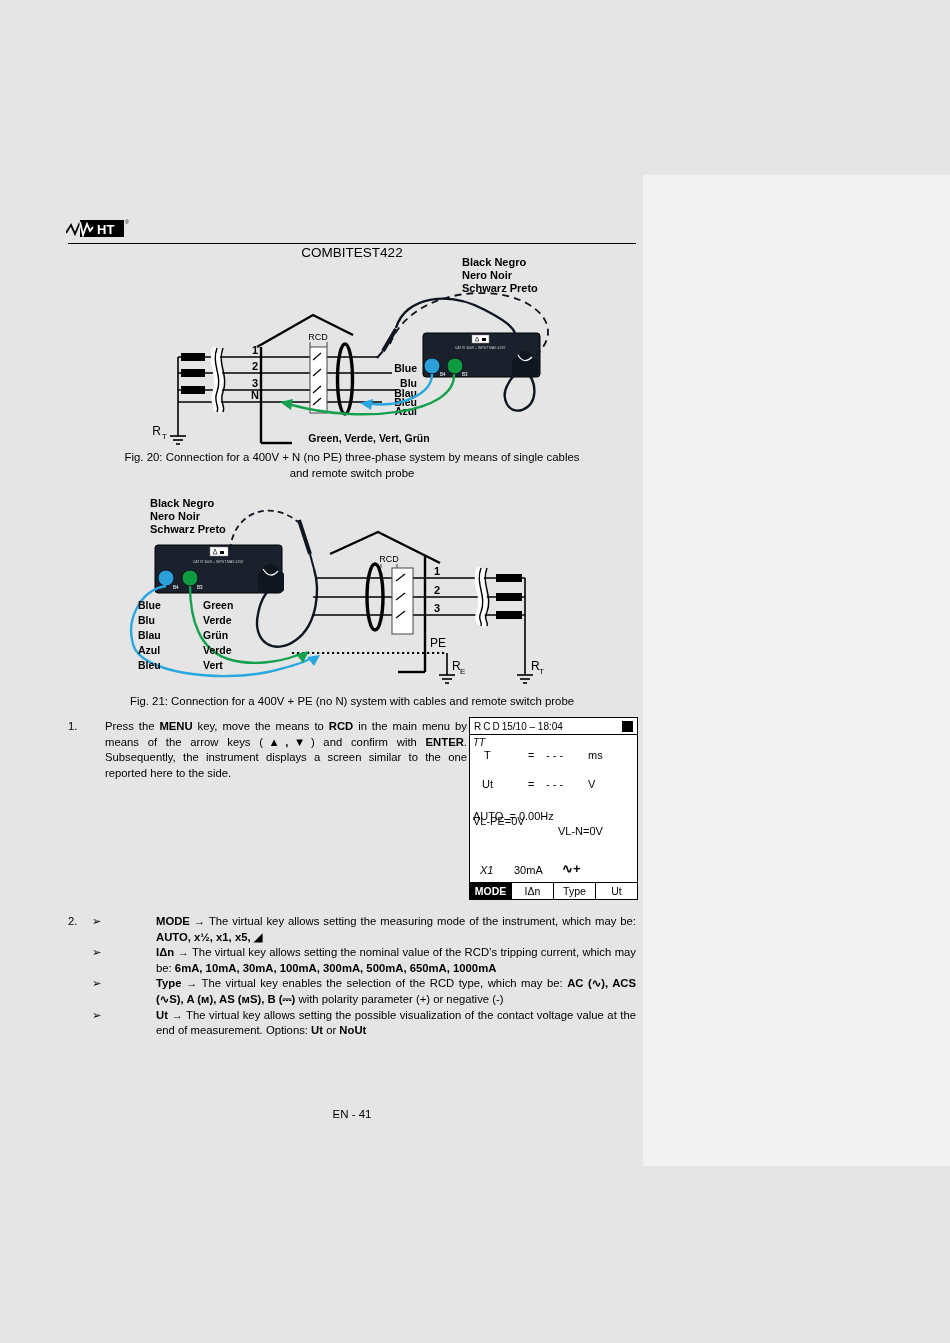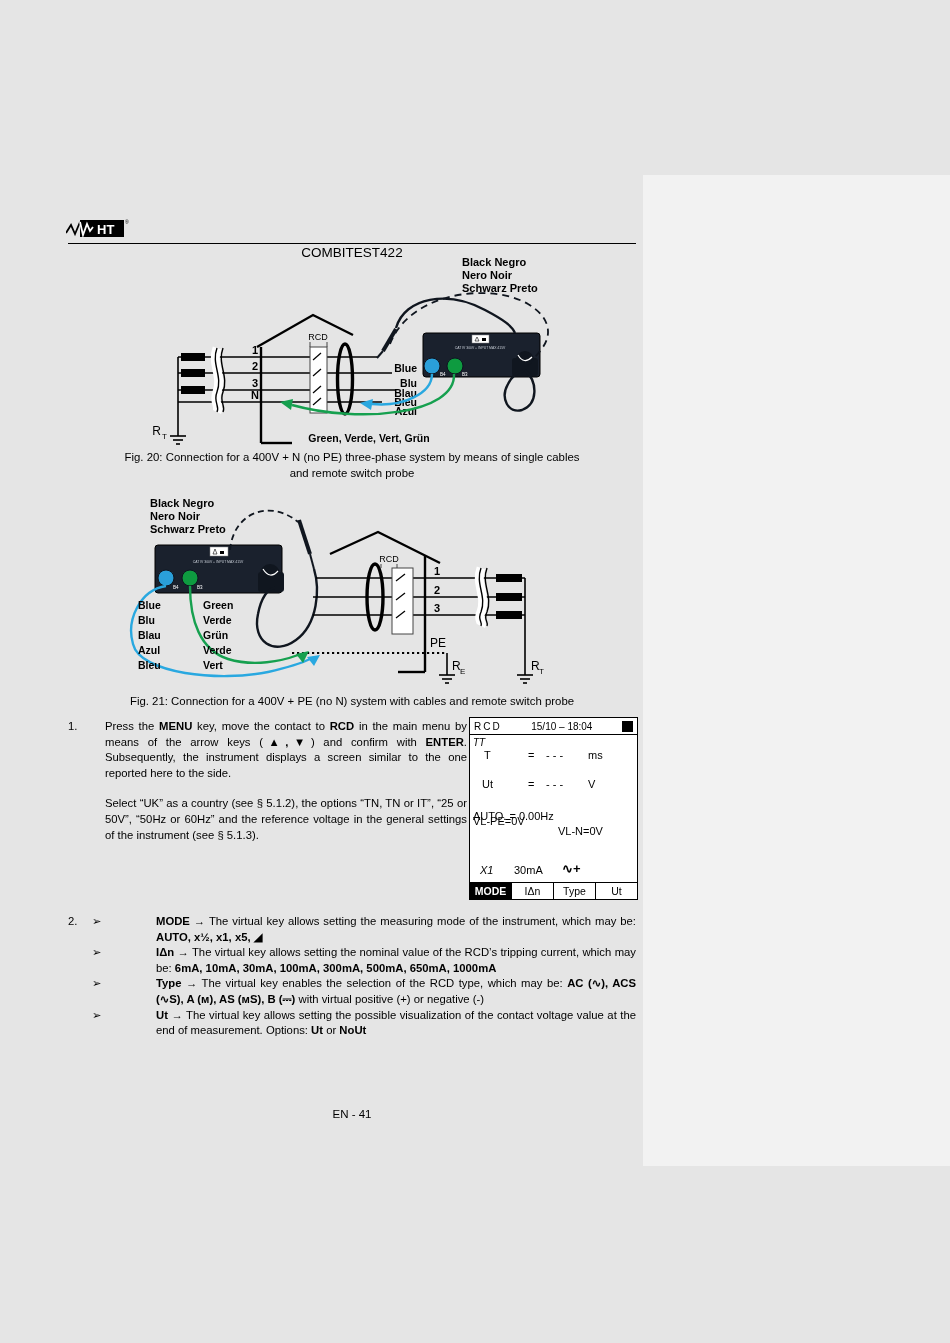--- a/index.html
+++ b/index.html
@@ -20,21 +20,21 @@
   .b{font-weight:bold;}
   .p2{margin-top:15px;}
   .bullet{display:flex;}
   .bullet .bg{flex:0 0 20px;}
   .bullet .btext{flex:1;text-align:justify;margin-left:44px;}
   
   .lcd{position:absolute;left:469px;top:717px;width:167px;height:181px;border:1px solid #000;background:#fff;font-size:11px;}
   .lcd .hd{position:absolute;left:0;top:0;right:0;height:17px;border-bottom:1px solid #000;
            display:flex;align-items:center;padding:0 4px;box-sizing:border-box;font-size:10px;}
   .lcd .hd .t{letter-spacing:2px;}
-  .lcd .hd .dt{flex:1;text-align:center;}
+  .lcd .hd .dt{flex:1;}
   .batt{width:9px;height:9px;background:#000;border:1px solid #000;}
   .abs{position:absolute;}
   .sk{position:absolute;left:0;right:0;bottom:0;height:16px;border-top:1px solid #000;display:flex;font-size:10.5px;}
   .sk div{flex:1;text-align:center;line-height:16px;border-left:1px solid #000;}
   .sk div:first-child{border-left:none;background:#000;color:#fff;font-weight:bold;}
   .footer{position:absolute;left:68px;top:1108px;width:568px;text-align:center;font-size:11.5px;}
   svg text{font-family:"Liberation Sans",sans-serif;}
 </style>
 </head>
 <body>
@@ -272,22 +272,21 @@
       <text x="103" y="162">Verde</text>
       <text x="103" y="177">Vert</text>
     </g>
   </svg>
 
   <div class="cap" style="top:693px;">Fig. 21: Connection for a 400V + PE (no N) system with cables and remote switch probe</div>
 
   <div class="step" style="left:68px;top:719px;width:399px;">
     <div class="num" style="width:37px;">1.</div>
     <div style="width:362px;">
-      <div class="just"><span>Press the </span><span class="b">MENU</span><span> key, move the contact to </span><span class="b">RCD</span><span> in the main menu by means of the arrow keys (</span><span class="b">▲,▼</span><span>) and confirm with </span><span class="b">ENTER</span><span>. Subsequently, the instrument displays a screen similar to the one reported here to the side.</span></div>
-      <div class="just p2">Select “UK” as a country (see § 5.1.2), the options “TN, TN or IT”, “25 or 50V”, “50Hz or 60Hz” and the reference voltage in the general settings of the instrument (see § 5.1.3).</div>
+      <div class="just"><span>Press the </span><span class="b">MENU</span><span> key, move the means to </span><span class="b">RCD</span><span> in the main menu by means of the arrow keys (</span><span class="b">▲,▼</span><span>) and confirm with </span><span class="b">ENTER</span><span>. Subsequently, the instrument displays a screen similar to the one reported here to the side.</span></div>
     </div>
   </div>
 
   <div class="lcd">
     <div class="hd">
       <span class="t">RCD</span>
       <span class="dt">15/10 – 18:04</span>
       <span class="batt"></span>
     </div>
     <div class="abs" style="left:3px;top:19px;font-size:10px;font-style:italic;">TT</div>
@@ -319,21 +318,21 @@
       <div class="bullet">
         <span class="bg">➢</span>
         <div class="btext"><span class="b">MODE</span><span> → The virtual key allows setting the measuring mode of the instrument, which may be: </span><span class="b">AUTO, x½, x1, x5, ◢</span></div>
       </div>
       <div class="bullet">
         <span class="bg">➢</span>
         <div class="btext"><span class="b">IΔn</span><span> → The virtual key allows setting the nominal value of the RCD’s tripping current, which may be: </span><span class="b">6mA, 10mA, 30mA, 100mA, 300mA, 500mA, 650mA, 1000mA</span></div>
       </div>
       <div class="bullet">
         <span class="bg">➢</span>
-        <div class="btext"><span class="b">Type</span><span> → The virtual key enables the selection of the RCD type, which may be: </span><span class="b">AC (∿), ACS (∿S), A (ᴍ), AS (ᴍS), B (⎓)</span><span> with virtual positive (+) or negative (-)</span></div>
+        <div class="btext"><span class="b">Type</span><span> → The virtual key enables the selection of the RCD type, which may be: </span><span class="b">AC (∿), ACS (∿S), A (ᴍ), AS (ᴍS), B (⎓)</span><span> with polarity parameter (+) or negative (-)</span></div>
       </div>
       <div class="bullet">
         <span class="bg">➢</span>
         <div class="btext"><span class="b">Ut</span><span> → The virtual key allows setting the possible visualization of the contact voltage value at the end of measurement. Options: </span><span class="b">Ut</span><span> or </span><span class="b">NoUt</span></div>
       </div>
     </div>
   </div>
 
   <div class="footer">EN - 41</div>
 </div>

